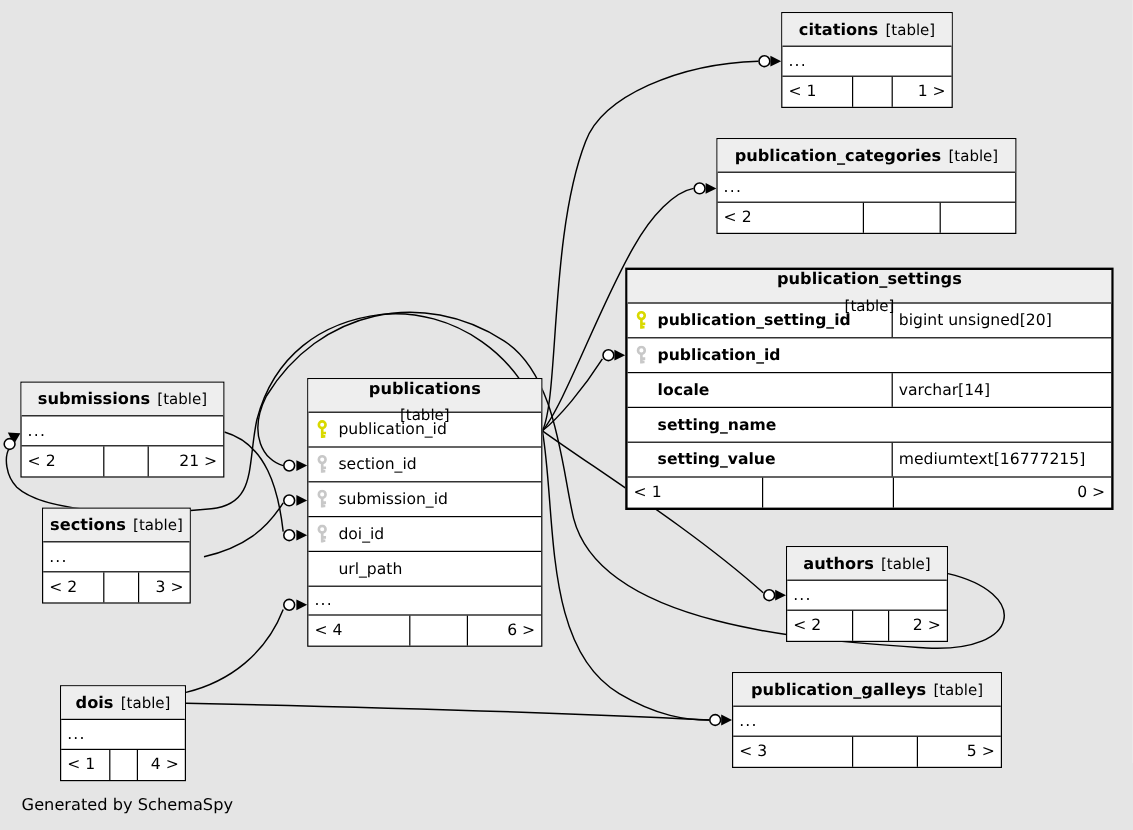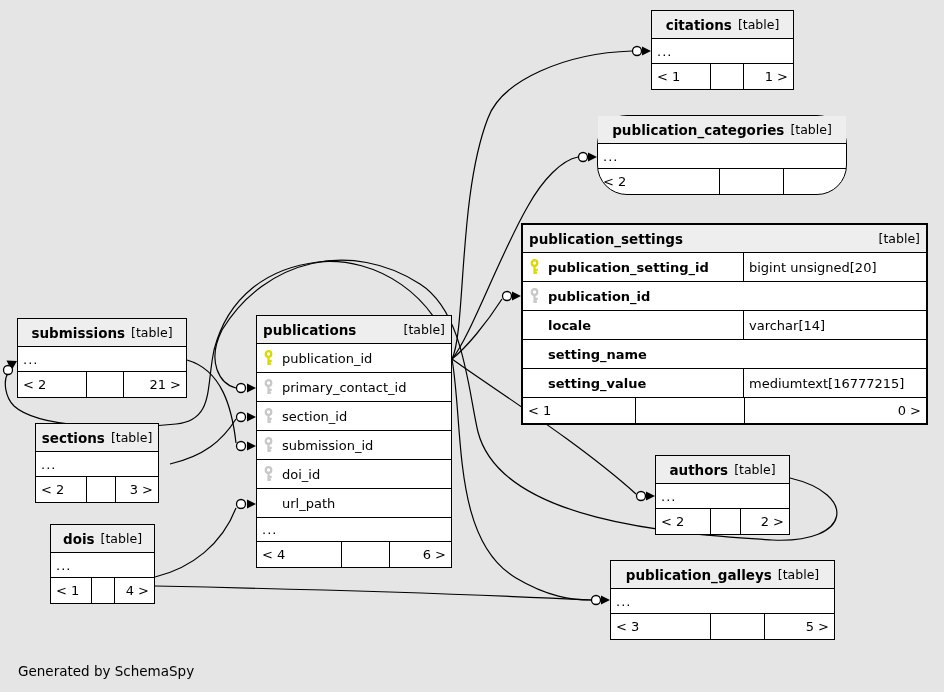--- a/index.html
+++ b/index.html
@@ -4,21 +4,21 @@
 <style>
   html,body{margin:0;padding:0;background:#fff;}
   #canvas{position:relative;width:944px;height:692px;background:#e5e5e5;overflow:hidden;
           font-family:"DejaVu Sans","Liberation Sans",sans-serif;color:#000;padding-left:16px;}
   svg.edges{position:absolute;left:0;top:0;z-index:1;}
   .tbl{position:absolute;z-index:2;background:#fff;border:1px solid #000;box-sizing:border-box;font-size:13px;}
   .tbl.em{border-width:2px;}
   .hdr{background:#eeeeee;border-bottom:1px solid #000;height:28px;display:flex;align-items:center;
        padding:0 6px;gap:6px;box-sizing:border-box;}
   .hdr.center{justify-content:center;}
-  .hdr.split{justify-content:space-between;}
+  .hdr.split{justify-content:space-between;flex-direction:column;}
   .tname{font-weight:bold;font-size:13.5px;white-space:nowrap;}
   .ttag{font-size:12.5px;white-space:nowrap;}
   .ell{height:25px;border-bottom:1px solid #000;display:flex;align-items:center;
        padding:0 5px;box-sizing:border-box;font-size:13px;letter-spacing:1px;}
   .crow{height:29px;border-bottom:1px solid #000;display:flex;align-items:center;
         padding:0 0 0 5px;box-sizing:border-box;}
   .kicon{width:13px;min-width:13px;display:inline-flex;justify-content:center;margin-right:7px;}
   .kicon.pk{color:#d9d900;}
   .kicon.fk{color:#c8c8c8;}
   .cname{font-size:13px;white-space:nowrap;}
@@ -82,21 +82,21 @@
       <span class="ttag">[table]</span>
     </div>
     <div class="ell">...</div>
     <div class="ftr">
       <span class="fc" style="flex-basis:42%;">&lt; 1</span>
       <span class="fc" style="flex-basis:23%;"></span>
       <span class="fc last" style="flex-basis:35%;">1 &gt;</span>
     </div>
   </div>
 
-  <div class="tbl" style="left:597px;top:115px;width:250px;border-radius:30px;">
+  <div class="tbl" style="left:597px;top:115px;width:250px;">
     <div class="hdr center">
       <span class="tname">publication_categories</span>
       <span class="ttag">[table]</span>
     </div>
     <div class="ell">...</div>
     <div class="ftr">
       <span class="fc" style="flex-basis:49%;">&lt; 2</span>
       <span class="fc" style="flex-basis:26%;"></span>
       <span class="fc last" style="flex-basis:25%;"></span>
     </div>
@@ -171,29 +171,20 @@
       </span>
       <span class="cname">publication_id</span>
     </div>
     <div class="crow">
       <span class="kicon fk">
         <svg width="11" height="16" viewBox="0 0 11 16">
             <circle cx="5.5" cy="4" r="2.8" fill="none" stroke="currentColor" stroke-width="2.2"></circle>
             <path d="M5.5 6.8 V15 M5.5 10.8 h3.2 M5.5 13.6 h2.6" stroke="currentColor" stroke-width="2.2" fill="none"></path>
           </svg>
       </span>
-      <span class="cname">primary_contact_id</span>
-    </div>
-    <div class="crow">
-      <span class="kicon fk">
-        <svg width="11" height="16" viewBox="0 0 11 16">
-            <circle cx="5.5" cy="4" r="2.8" fill="none" stroke="currentColor" stroke-width="2.2"></circle>
-            <path d="M5.5 6.8 V15 M5.5 10.8 h3.2 M5.5 13.6 h2.6" stroke="currentColor" stroke-width="2.2" fill="none"></path>
-          </svg>
-      </span>
       <span class="cname">section_id</span>
     </div>
     <div class="crow">
       <span class="kicon fk">
         <svg width="11" height="16" viewBox="0 0 11 16">
             <circle cx="5.5" cy="4" r="2.8" fill="none" stroke="currentColor" stroke-width="2.2"></circle>
             <path d="M5.5 6.8 V15 M5.5 10.8 h3.2 M5.5 13.6 h2.6" stroke="currentColor" stroke-width="2.2" fill="none"></path>
           </svg>
       </span>
       <span class="cname">submission_id</span>
@@ -238,21 +229,21 @@
       <span class="ttag">[table]</span>
     </div>
     <div class="ell">...</div>
     <div class="ftr">
       <span class="fc" style="flex-basis:41.5%;">&lt; 2</span>
       <span class="fc" style="flex-basis:24%;"></span>
       <span class="fc last" style="flex-basis:34.5%;">3 &gt;</span>
     </div>
   </div>
 
-  <div class="tbl" style="left:50px;top:524px;width:105px;">
+  <div class="tbl" style="left:50px;top:571px;width:105px;">
     <div class="hdr center">
       <span class="tname">dois</span>
       <span class="ttag">[table]</span>
     </div>
     <div class="ell">...</div>
     <div class="ftr">
       <span class="fc" style="flex-basis:40%;">&lt; 1</span>
       <span class="fc" style="flex-basis:22%;"></span>
       <span class="fc last" style="flex-basis:38%;">4 &gt;</span>
     </div>

